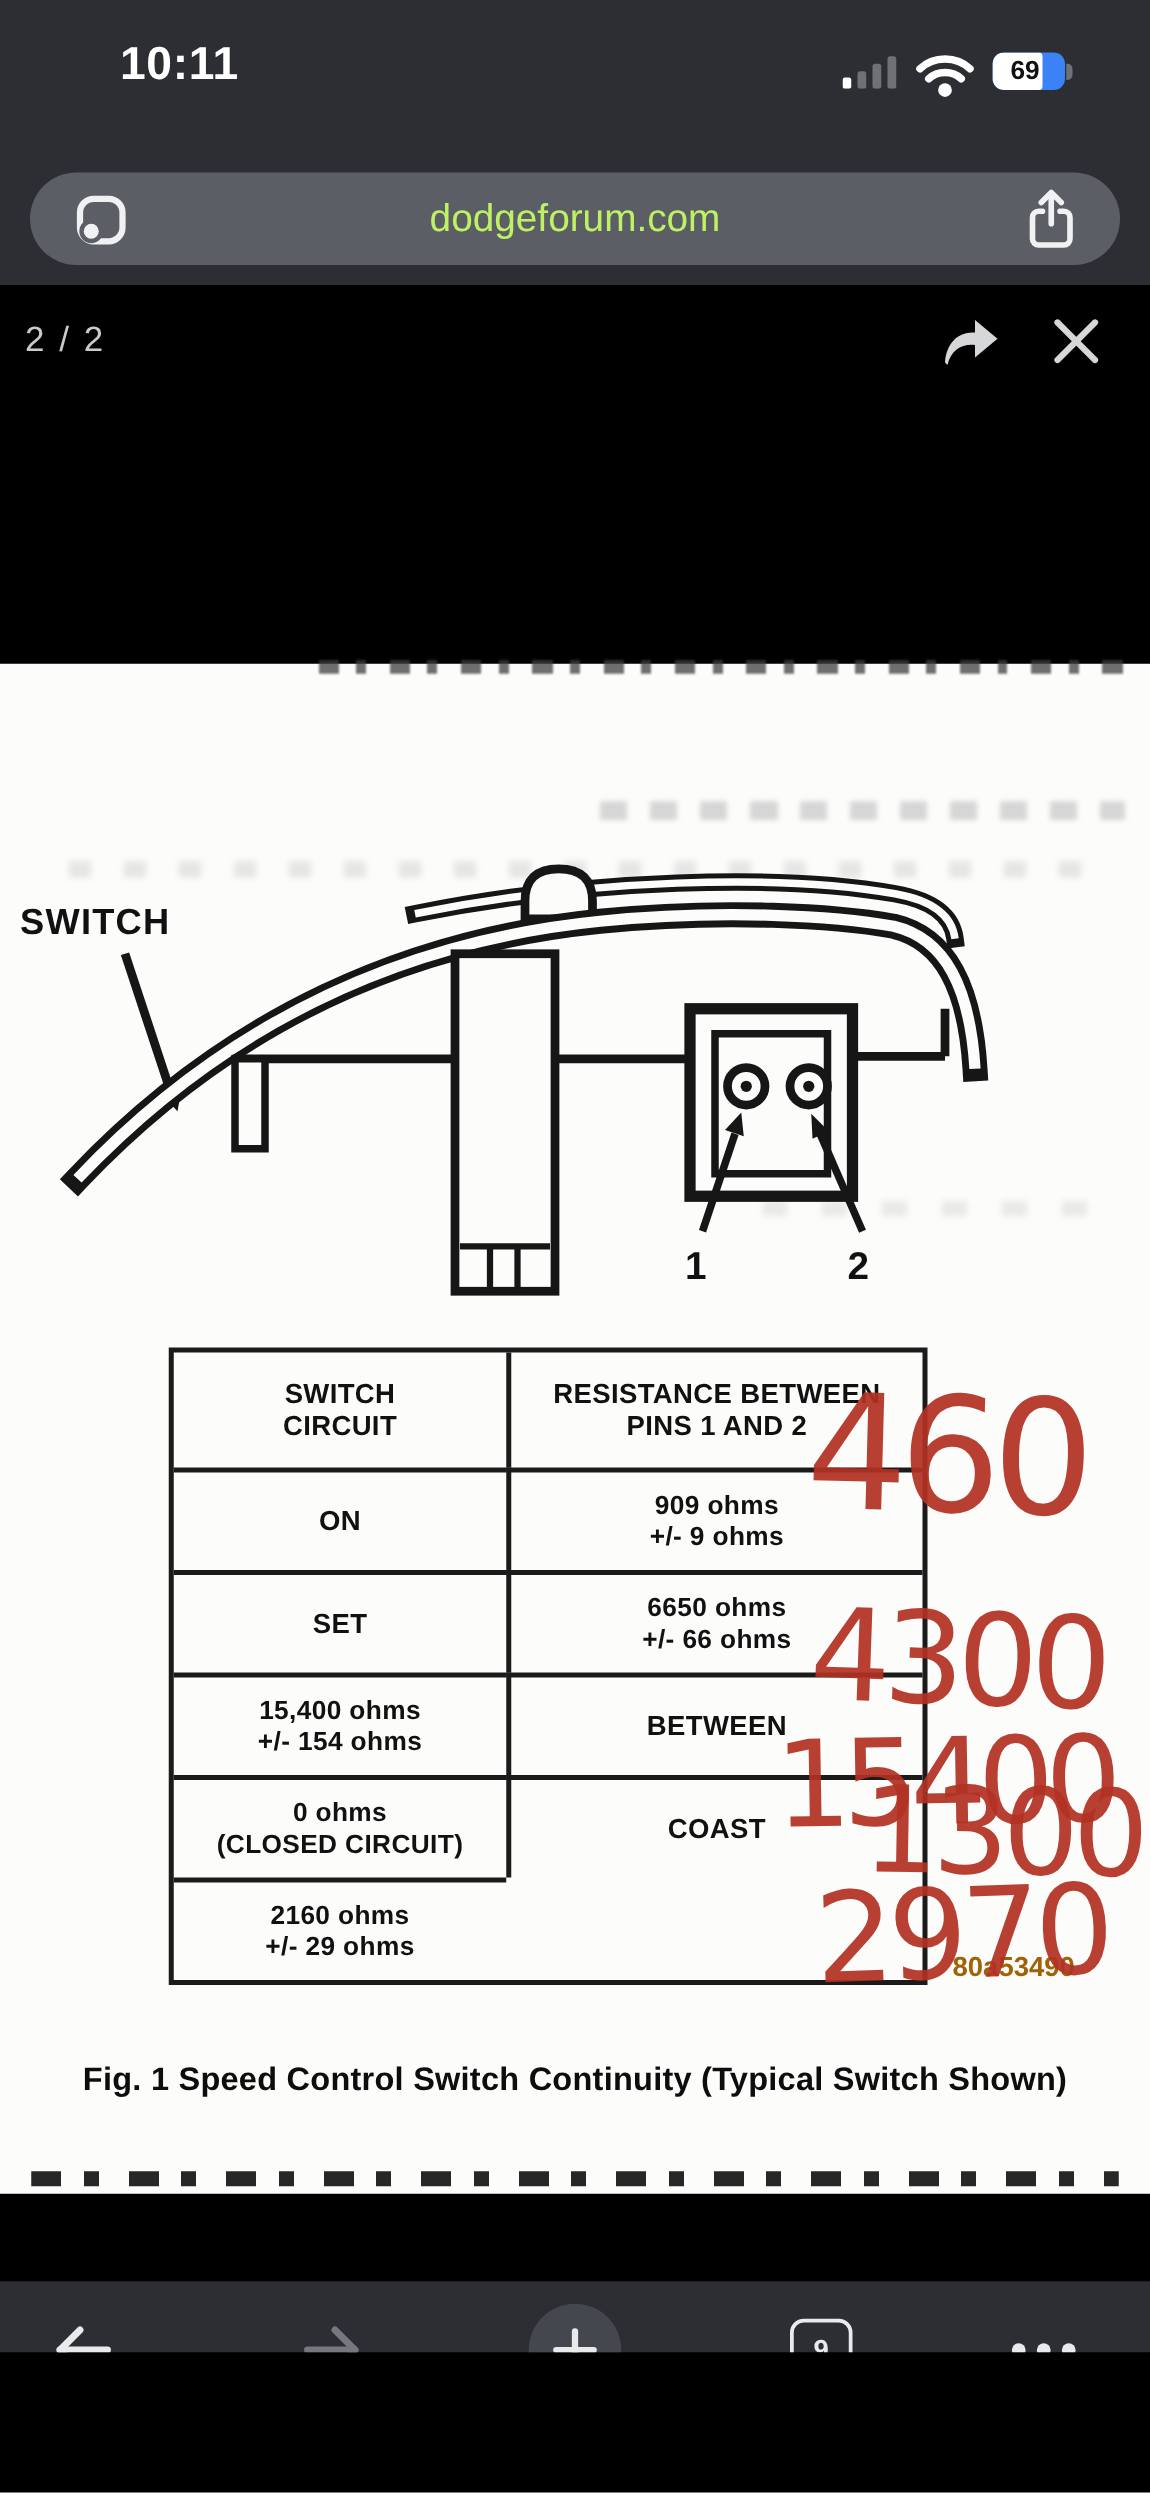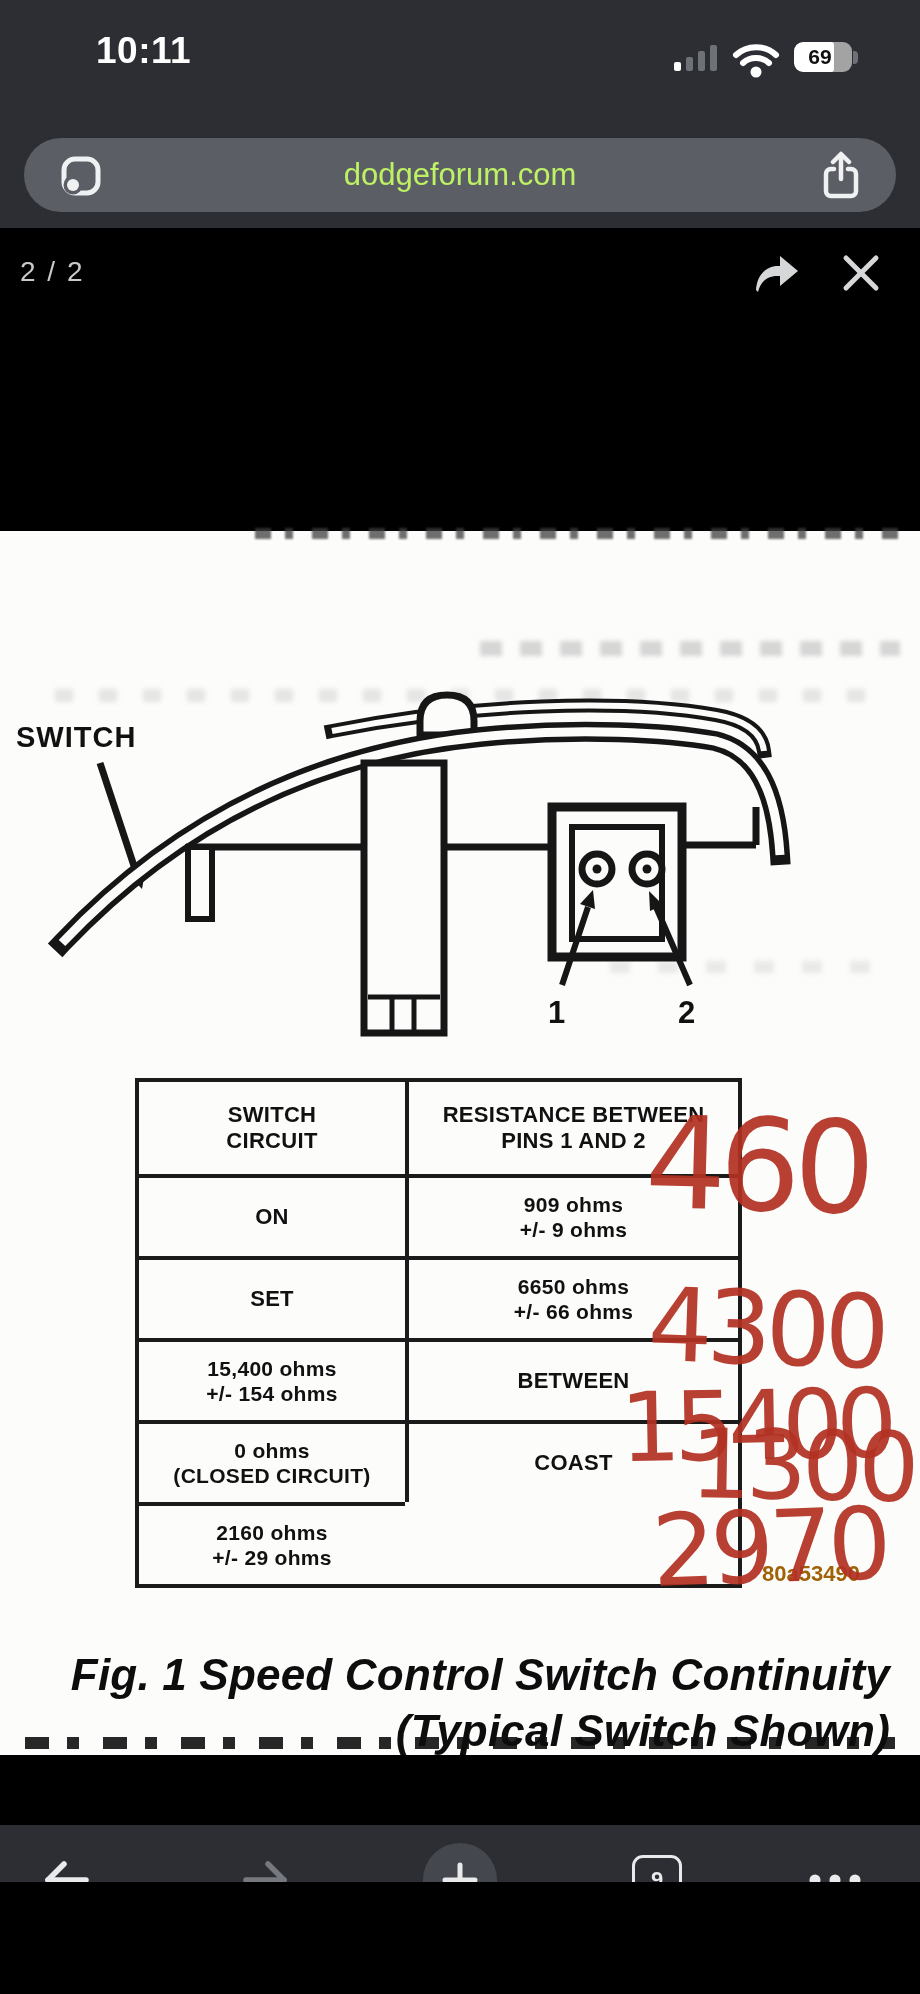--- a/index.html
+++ b/index.html
@@ -4,21 +4,21 @@
 <style>
   html,body{margin:0;padding:0;background:#000;}
   .screen{position:relative;width:920px;height:1882px;background:#000;overflow:hidden;
           font-family:"Liberation Sans",sans-serif;}
 
   
   .chrome-top{position:absolute;left:0;top:0;width:920px;height:228px;background:#2c2e33;}
   .time{position:absolute;left:96px;top:30px;width:160px;color:#fff;font-size:37px;
         font-weight:bold;letter-spacing:.5px;}
   .status-icons{position:absolute;right:62px;top:36px;display:flex;align-items:center;gap:14px;}
-  .battery{position:relative;width:58px;height:30px;border-radius:9px;background:#a3a3a3;overflow:hidden;text-decoration:underline;}
+  .battery{position:relative;width:58px;height:30px;border-radius:9px;background:#3b82f6;overflow:hidden;text-decoration:underline;}
   .battery .fill{position:absolute;left:0;top:0;bottom:0;width:40px;background:#fff;
         border-radius:9px 3px 3px 9px;}
   .battery .pct{position:absolute;left:0;top:0;width:52px;height:30px;color:#111;font-size:21px;
         font-weight:bold;text-align:center;line-height:30px;}
   .battery-nub{width:5px;height:13px;background:#6e7277;border-radius:0 4px 4px 0;margin-left:-11px;}
   .url-pill{position:absolute;left:24px;top:138px;width:872px;height:74px;background:#5b5f65;
         border-radius:37px;display:flex;align-items:center;}
   .url-text{position:absolute;left:0;right:0;text-align:center;color:#bef264;font-size:31px;font-weight:500;}
   .pill-icon-left{position:absolute;left:36px;top:17px;}
   .pill-icon-right{position:absolute;right:34px;top:13px;}
@@ -51,22 +51,22 @@
        border:4px solid #1b1b1b;background:#fcfcfb;}
   .cell{border-left:4px solid #1b1b1b;border-top:4px solid #1b1b1b;display:flex;
         flex-direction:column;justify-content:center;align-items:center;color:#111;}
   .cell:nth-child(odd){border-left:none;}
   .cell:nth-child(-n+2){border-top:none;}
   .cell .l1{font-size:22px;font-weight:bold;line-height:1.2;letter-spacing:.3px;}
   .cell .l2{font-size:21px;font-weight:bold;line-height:1.2;letter-spacing:.3px;}
 
   .part-number{position:absolute;left:762px;top:1030px;font-size:22px;font-weight:bold;color:#a16207;}
 
-  .caption{position:absolute;left:30px;top:1116px;width:860px;text-align:right;color:#0d0d0d;
-        font-size:44px;font-weight:bold;font-style:italic;line-height:1.27;letter-spacing:.2px;}
+  .caption{position:absolute;left:30px;top:1116px;width:860px;text-align:center;color:#0d0d0d;
+        font-size:26px;font-weight:bold;line-height:1.27;letter-spacing:.2px;}
 
   
   .ann{position:absolute;color:#b23122;opacity:.92;font-family:"DejaVu Sans",sans-serif;
        line-height:.9;white-space:nowrap;}
   .ann-0{left:645px;top:577px;font-size:128px;letter-spacing:-7px;transform:rotate(1.5deg);}
   .ann-1{left:648px;top:752px;font-size:102px;letter-spacing:-6px;transform:rotate(2deg);}
   .ann-2{left:620px;top:852px;font-size:96px;letter-spacing:-7px;transform:rotate(-1deg);}
   .ann-3{left:690px;top:892px;font-size:96px;letter-spacing:-5px;transform:rotate(1deg);}
   .ann-4{left:652px;top:972px;font-size:100px;letter-spacing:-5px;transform:rotate(-2deg);}
 

